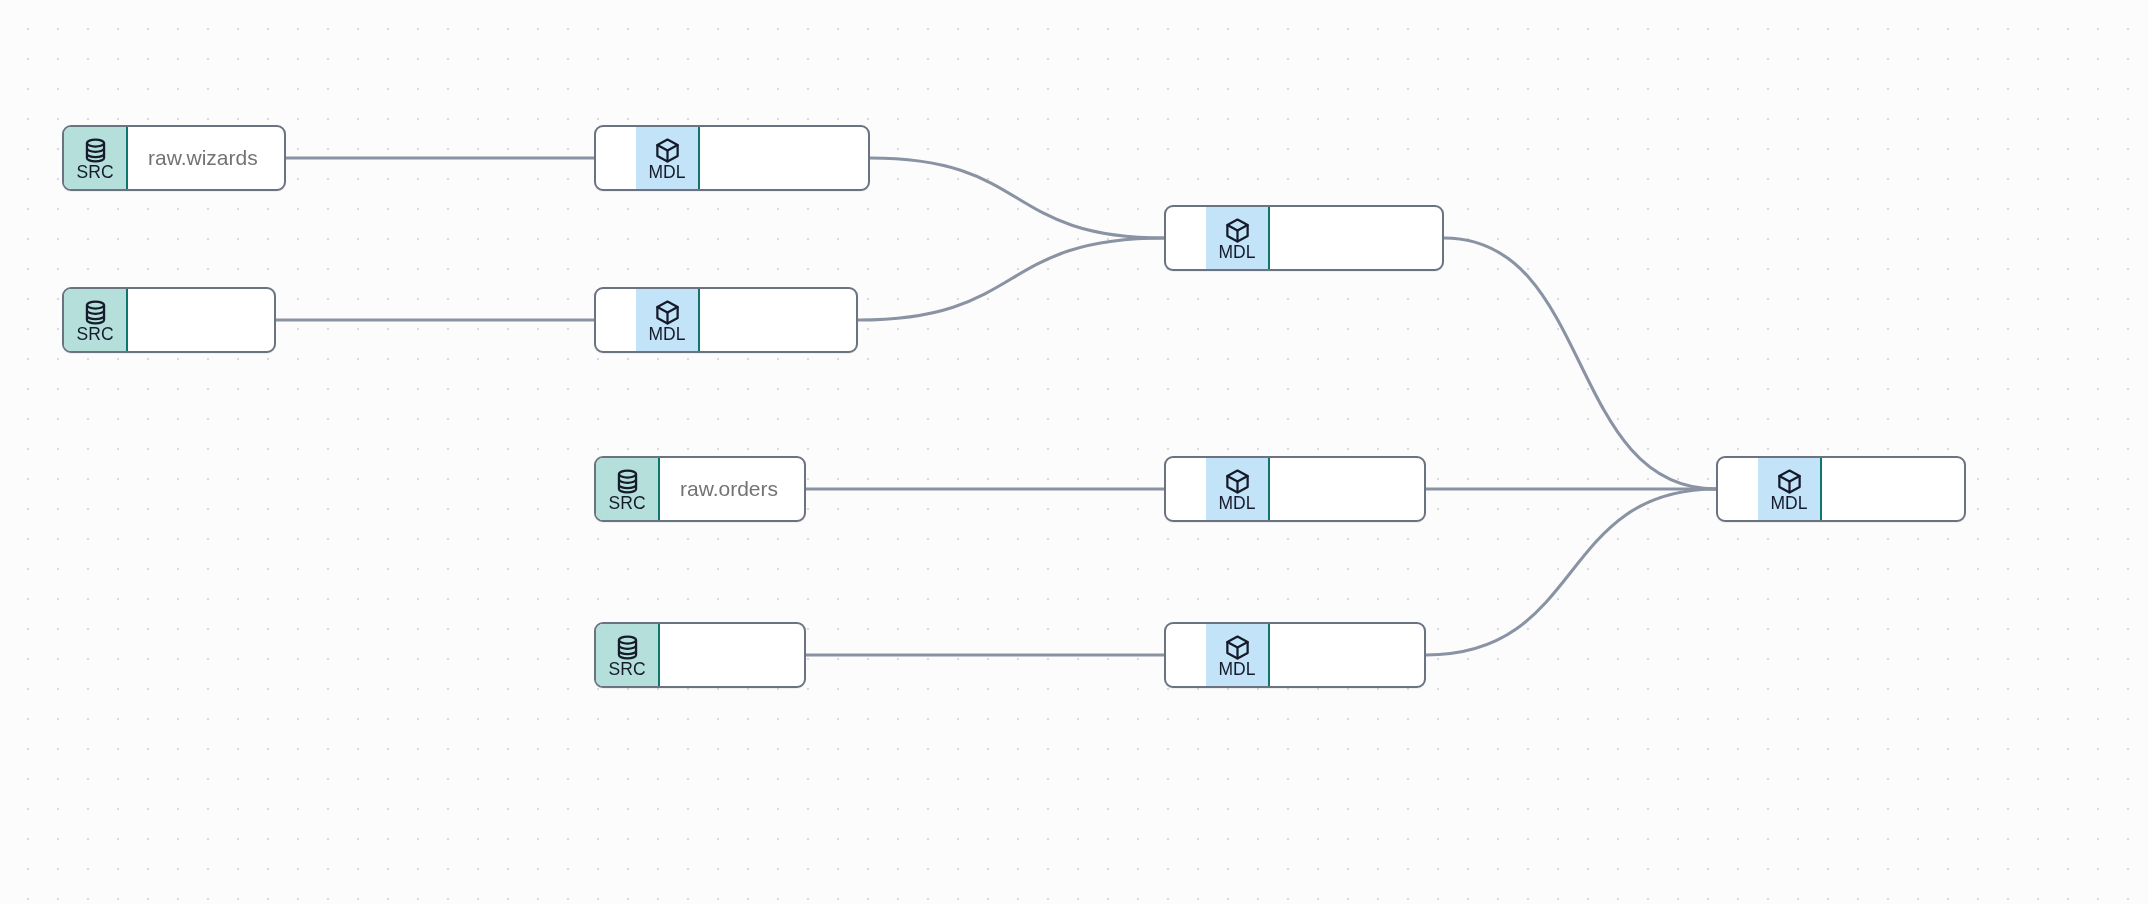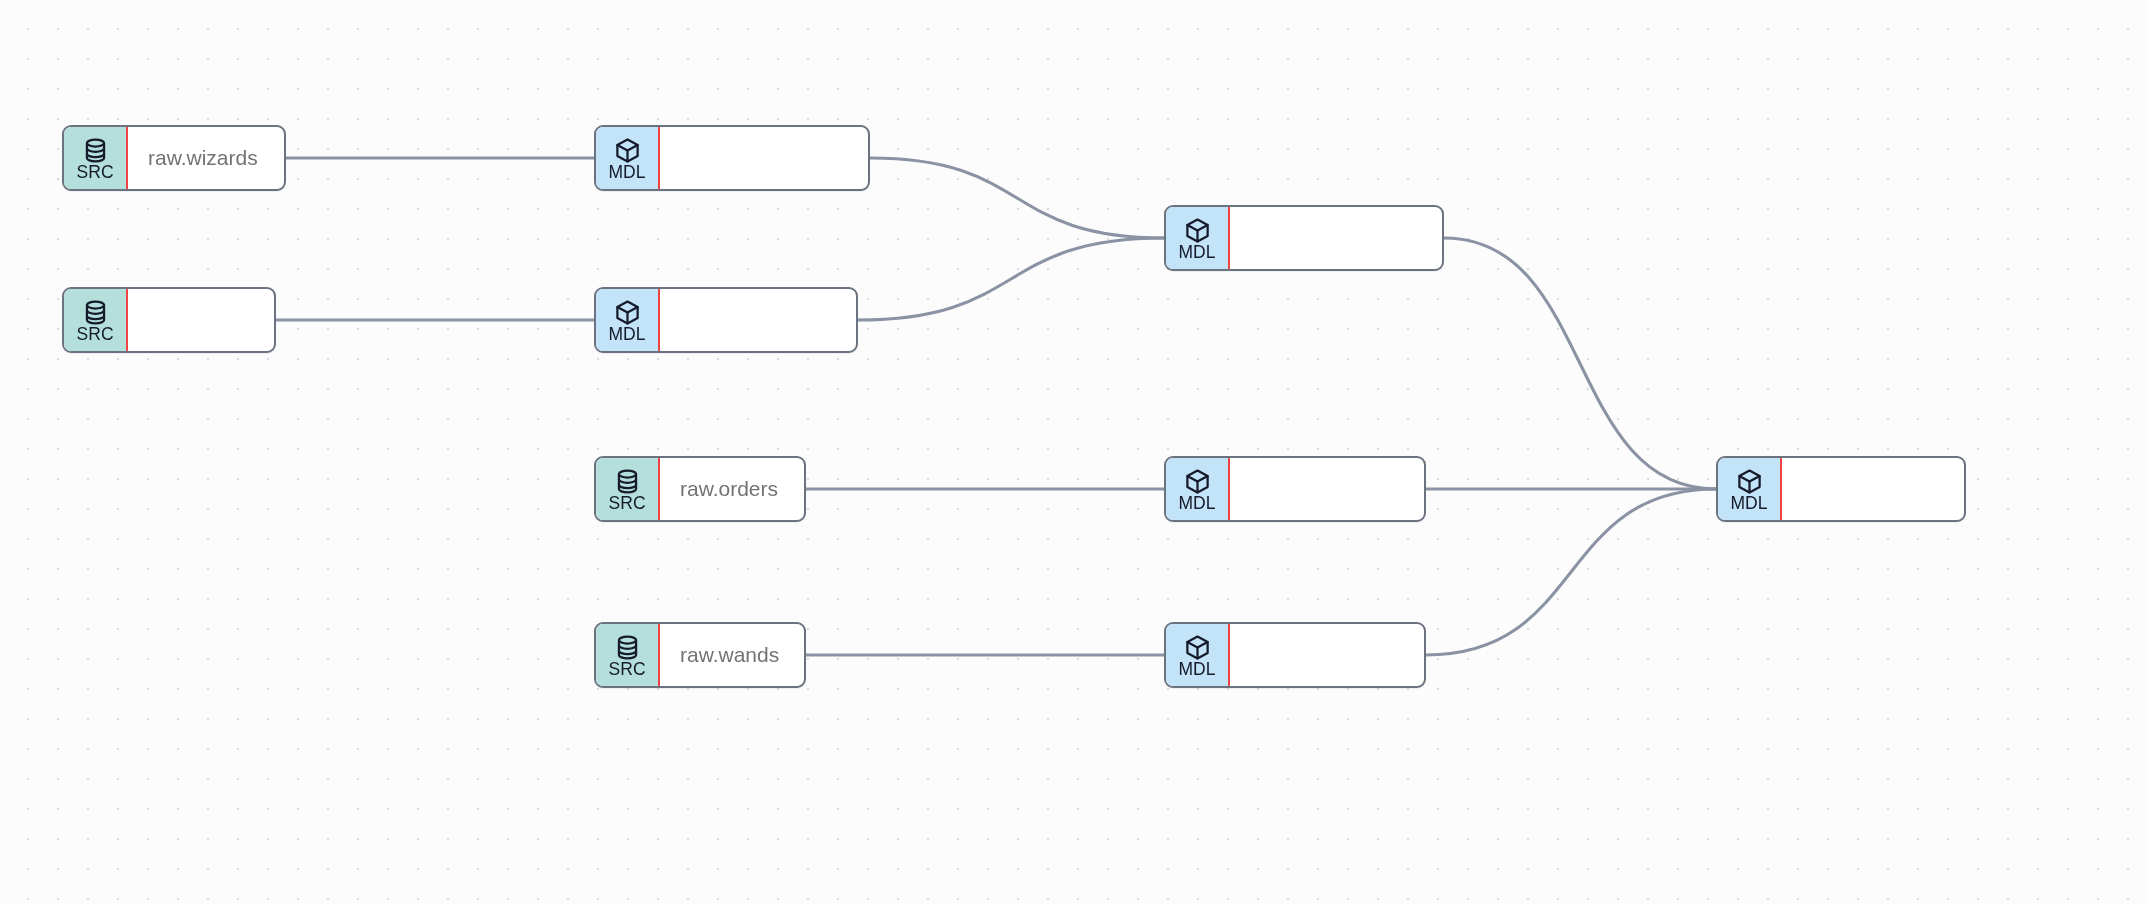--- a/index.html
+++ b/index.html
@@ -60,30 +60,30 @@
     border-radius: 9px;
     background: #ffffff;
     overflow: hidden;
     box-shadow: 0 1px 1px rgba(20, 25, 40, 0.06);
   }
 
   .node-badge {
     width: 64px;
     flex: 0 0 64px;
     box-sizing: border-box;
-    border-right: 2px solid #ef4444;
+    border-right: 2px solid #0f766e;
     display: flex;
     flex-direction: column;
     align-items: center;
     justify-content: center;
     gap: 0px;
     padding-top: 2px;
   }
   .node-src .node-badge { background: #b4dfdb; }
-  .node-mdl .node-badge { background: #c3e3f8; }
+  .node-mdl .node-badge { background: #c3e3f8; margin-left: 40px; }
 
   .badge-icon {
     display: block;
     height: 26px;
     line-height: 0;
   }
   .badge-kind {
     font-size: 17.5px;
     line-height: 18px;
     letter-spacing: 0.1px;
@@ -171,23 +171,20 @@
       <div class="node node-src" style="left: 594px; top: 622px; width: 212px;">
         <div class="node-badge">
           <span class="badge-icon"><svg width="27" height="27" viewBox="0 0 24 24" fill="none" stroke="#151b2b" stroke-width="2" stroke-linecap="round" stroke-linejoin="round">
               <ellipse cx="12" cy="5.4" rx="7.6" ry="3.1"></ellipse>
               <path d="M4.4 5.4v13.2c0 1.71 3.4 3.1 7.6 3.1s7.6-1.39 7.6-3.1V5.4"></path>
               <path d="M4.4 10.1c0 1.71 3.4 3.1 7.6 3.1s7.6-1.39 7.6-3.1"></path>
               <path d="M4.4 14.8c0 1.71 3.4 3.1 7.6 3.1s7.6-1.39 7.6-3.1"></path>
             </svg></span>
           <span class="badge-kind">SRC</span>
         </div>
-        <div class="node-body">
-          <span class="node-label">raw.wands</span>
-        </div>
       </div>
       <div class="node node-mdl" style="left: 594px; top: 125px; width: 276px;">
         <div class="node-badge">
           <span class="badge-icon"><svg width="27" height="27" viewBox="0 0 24 24" fill="none" stroke="#151b2b" stroke-width="2" stroke-linecap="round" stroke-linejoin="round">
               <path d="M12 2.3 21 7.2v9.6L12 21.7 3 16.8V7.2z"></path>
               <path d="M3 7.2 12 12.1l9-4.9"></path>
               <path d="M12 12.1v9.6"></path>
             </svg></span>
           <span class="badge-kind">MDL</span>
         </div>

